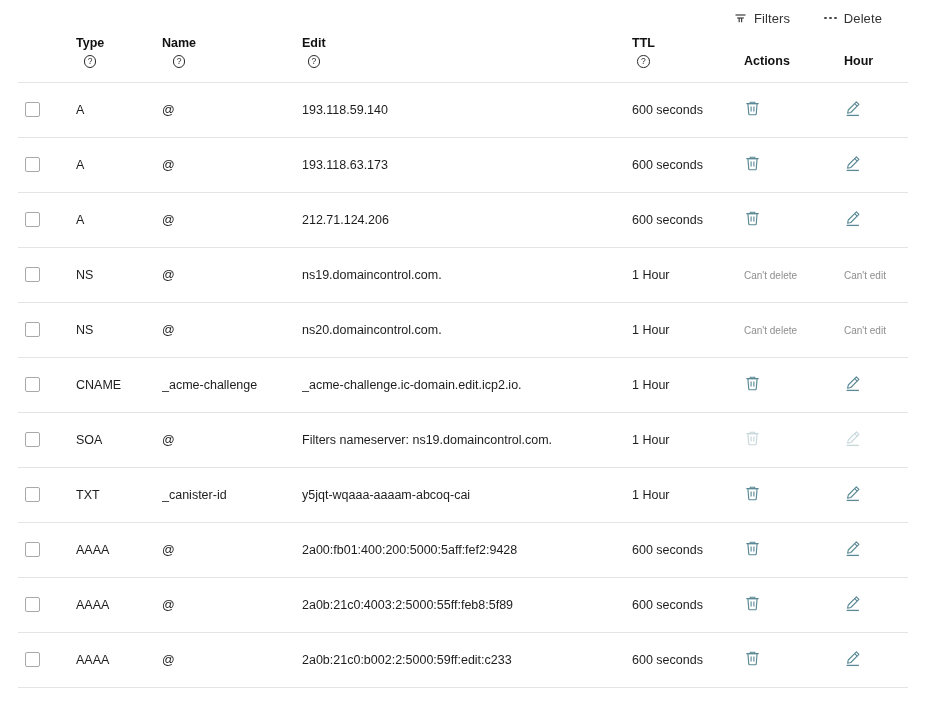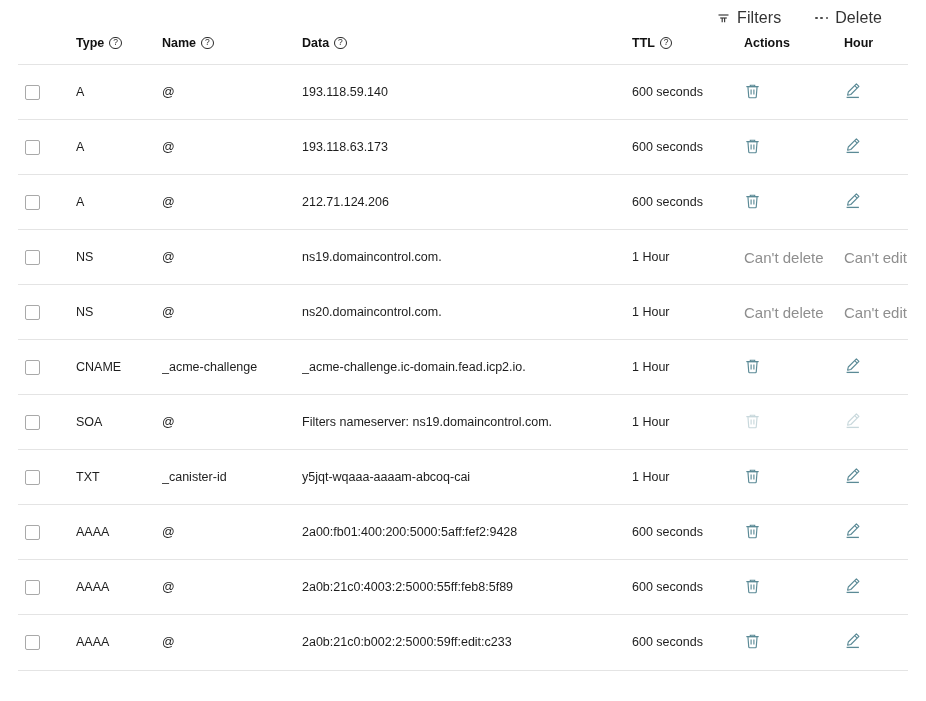--- a/index.html
+++ b/index.html
@@ -18,21 +18,21 @@
     justify-content: flex-end;
     align-items: center;
     gap: 34px;
     height: 36px;
     padding: 0 44px 0 0;
   }
   .tool-btn {
     display: inline-flex;
     align-items: center;
     gap: 7px;
-    font-size: 16px;
+    font-size: 13px;
     color: #333333;
     background: none;
     border: none;
     padding: 0;
     cursor: pointer;
     line-height: 1;
     font-family: "Liberation Sans", sans-serif;
   }
   .tool-btn .lbl { letter-spacing: 0.1px; }
 
@@ -70,20 +70,21 @@
     font-weight: bold;
     color: #111111;
     padding: 0 0 14px 0;
     vertical-align: bottom;
     white-space: nowrap;
   }
   thead th .hd {
     display: inline-flex;
     align-items: center;
     gap: 5px;
+    flex-direction: column;
   }
 
   .qmark {
     display: inline-flex;
     align-items: center;
     justify-content: center;
     width: 12.5px; height: 12.5px;
     border: 1px solid #2b2b2b;
     border-radius: 50%;
     font-size: 8.5px;
@@ -119,21 +120,21 @@
     border-radius: 2px;
     background: #fff;
     display: block;
     margin-left: 7px;
     cursor: pointer;
     padding: 0;
   }
 
   .cell-disabled {
     color: #8e8e8e;
-    font-size: 15px;
+    font-size: 10px;
   }
 
   .icon-btn {
     background: none;
     border: none;
     padding: 0;
     cursor: pointer;
     display: inline-flex;
     line-height: 0;
   }
@@ -195,21 +196,21 @@
           <th>
             <span class="hd">
               <span>Name</span>
               <span class="qmark">
                   <span>?</span>
                 </span>
             </span>
           </th>
           <th>
             <span class="hd">
-              <span>Data</span>
+              <span>Edit</span>
               <span class="qmark">
                   <span>?</span>
                 </span>
             </span>
           </th>
           <th>
             <span class="hd">
               <span>TTL</span>
               <span class="qmark">
                   <span>?</span>
@@ -325,21 +326,21 @@
             <td>1 Hour</td>
             <td><span class="cell-disabled">Can't delete</span></td>
             <td><span class="cell-disabled">Can't edit</span></td>
           </tr>
           <tr>
             <td>
               <button class="cbx"></button>
             </td>
             <td>CNAME</td>
             <td>_acme-challenge</td>
-            <td>_acme-challenge.ic-domain.fead.icp2.io.</td>
+            <td>_acme-challenge.ic-domain.edit.icp2.io.</td>
             <td>1 Hour</td>
             <td><button class="icon-btn act-del">
                 <span><svg width="15" height="16" viewBox="0 0 15 16" aria-hidden="true">
                     <line x1="1.3" y1="3.6" x2="13.7" y2="3.6" stroke="#5b8a96" stroke-width="1.15"></line>
                     <path d="M5.3 3.6V2.2h4.4v1.4" fill="none" stroke="#5b8a96" stroke-width="1.15"></path>
                     <path d="M2.9 3.6h9.2l-0.85 10.3a0.9 0.9 0 0 1-0.9 0.8H4.65a0.9 0.9 0 0 1-0.9-0.8z" fill="none" stroke="#5b8a96" stroke-width="1.15"></path>
                     <line x1="6.1" y1="6.4" x2="6.1" y2="11.6" stroke="#5b8a96" stroke-width="1.15"></line>
                     <line x1="8.9" y1="6.4" x2="8.9" y2="11.6" stroke="#5b8a96" stroke-width="1.15"></line>
                   </svg></span>
               </button></td>

